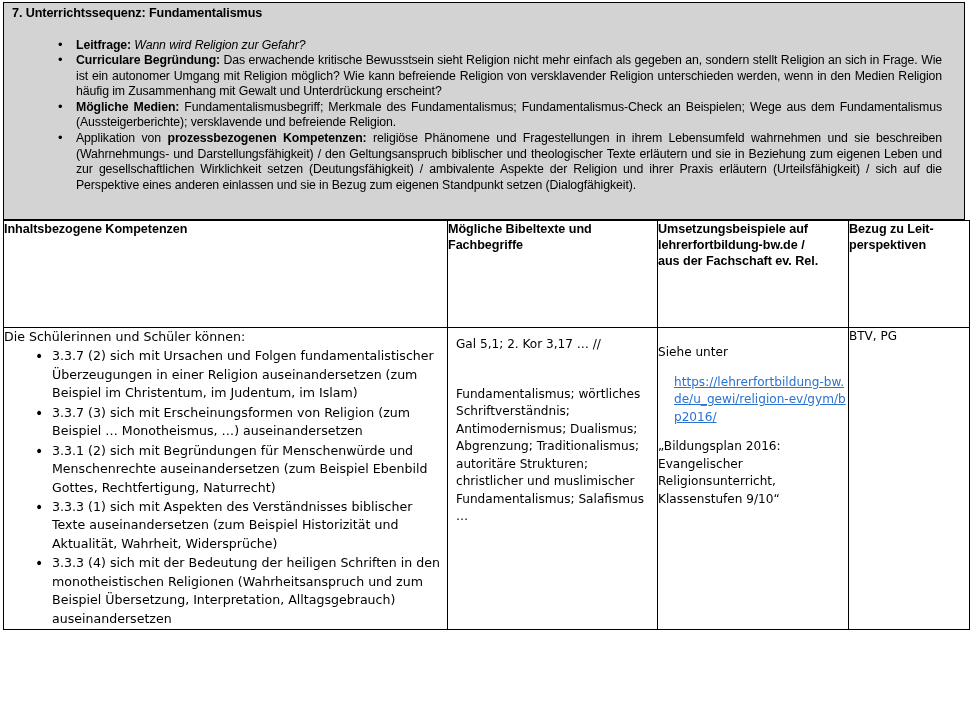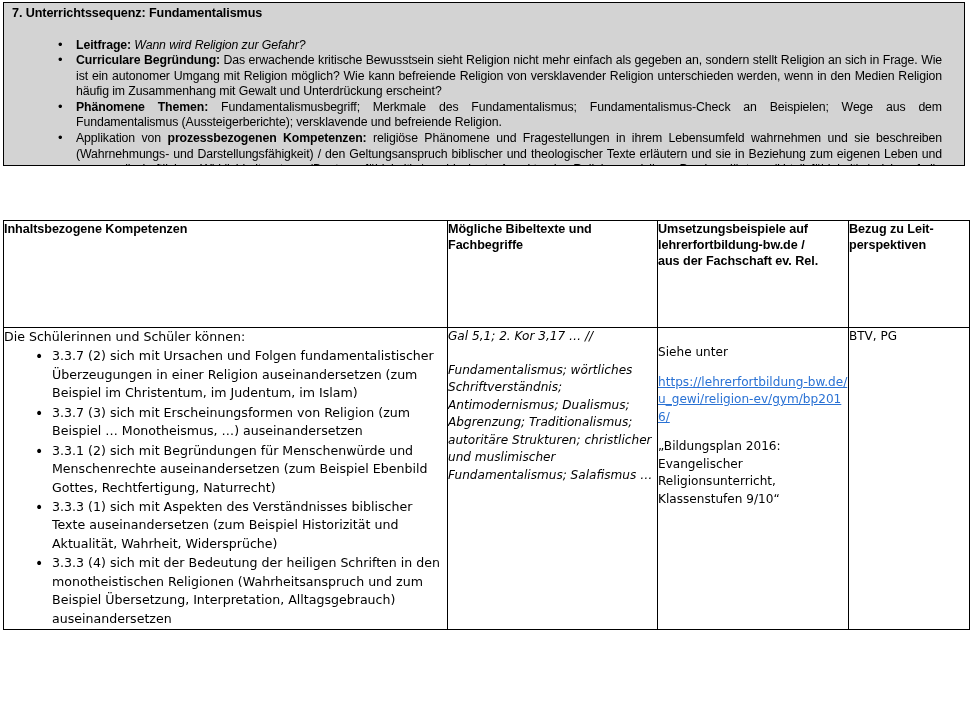--- a/index.html
+++ b/index.html
@@ -22,21 +22,21 @@
     height: 716px;
     box-sizing: border-box;
   }
 
   
   .intro-panel {
     position: absolute;
     left: 3px;
     top: 2px;
     width: 962px;
-    height: 164px;
+    height: 218px;
     box-sizing: border-box;
     background: #d3d3d3;
     border: 1px solid #000000;
     padding: 3px 6px 0 6px;
     font-family: "Liberation Sans Narrow", "Liberation Sans", sans-serif;
     font-size: 12.3px;
     line-height: 1.265;
     letter-spacing: -0.1px;
     overflow: hidden;
   }
@@ -139,32 +139,32 @@
   }
   .comp-list > li::before {
     content: "\2022";
     position: absolute;
     left: 31px;
     top: -1px;
     font-size: 14px;
     line-height: inherit;
   }
 
-  .blk { margin: 0; font-style: italic; }
+  .blk { margin: 8px; }
   .spacer-line { height: 16px; }
 
   .see-label { margin: 0 0 12px 0; }
 
   .weblink {
     color: #2a72d4;
     text-decoration: underline;
     word-break: break-all;
     display: inline-block;
     line-height: 1.45;
-    margin: 0 0 12px 0;
+    margin: 0 0 12px 16px;
   }
 
   .quote-block { margin: 0; }
 
   .lp-cell {
     padding: 4px 6px 6px 7px;
     font-family: "DejaVu Sans", sans-serif;
     font-size: 12px;
     line-height: 1.45;
   }
@@ -184,21 +184,21 @@
         <span class="b">Leitfrage:</span>
         <span class="i">Wann wird Religion zur Gefahr?</span>
       </li>
 
       <li>
         <span class="b">Curriculare Begründung:</span>
         <span>Das erwachende kritische Bewusstsein sieht Religion nicht mehr einfach als gegeben an, sondern stellt Religion an sich in Frage. Wie ist ein autonomer Umgang mit Religion möglich? Wie kann befreiende Religion von versklavender Religion unterschieden werden, wenn in den Medien Religion häufig im Zusammenhang mit Gewalt und Unterdrückung erscheint?</span>
       </li>
 
       <li>
-        <span class="b">Phänomene Themen:</span>
+        <span class="b">Mögliche Medien:</span>
         <span>Fundamentalismusbegriff; Merkmale des Fundamentalismus; Fundamentalismus-Check an Beispielen; Wege aus dem Fundamentalismus (Aussteigerberichte); versklavende und befreiende Religion.</span>
       </li>
 
       <li>
         <span>Applikation von </span><span class="b">prozessbezogenen Kompetenzen:</span>
         <span>religiöse Phänomene und Fragestellungen in ihrem Lebensumfeld wahrnehmen und sie beschreiben (Wahrnehmungs- und Darstellungsfähigkeit) / den Geltungsanspruch biblischer und theologischer Texte erläutern und sie in Beziehung zum eigenen Leben und zur gesellschaftlichen Wirklichkeit setzen (Deutungsfähigkeit) / ambivalente Aspekte der Religion und ihrer Praxis erläutern (Urteilsfähigkeit) / sich auf die Perspektive eines anderen einlassen und sie in Bezug zum eigenen Standpunkt setzen (Dialogfähigkeit).</span>
       </li>
 
     </ul>
   </section>

